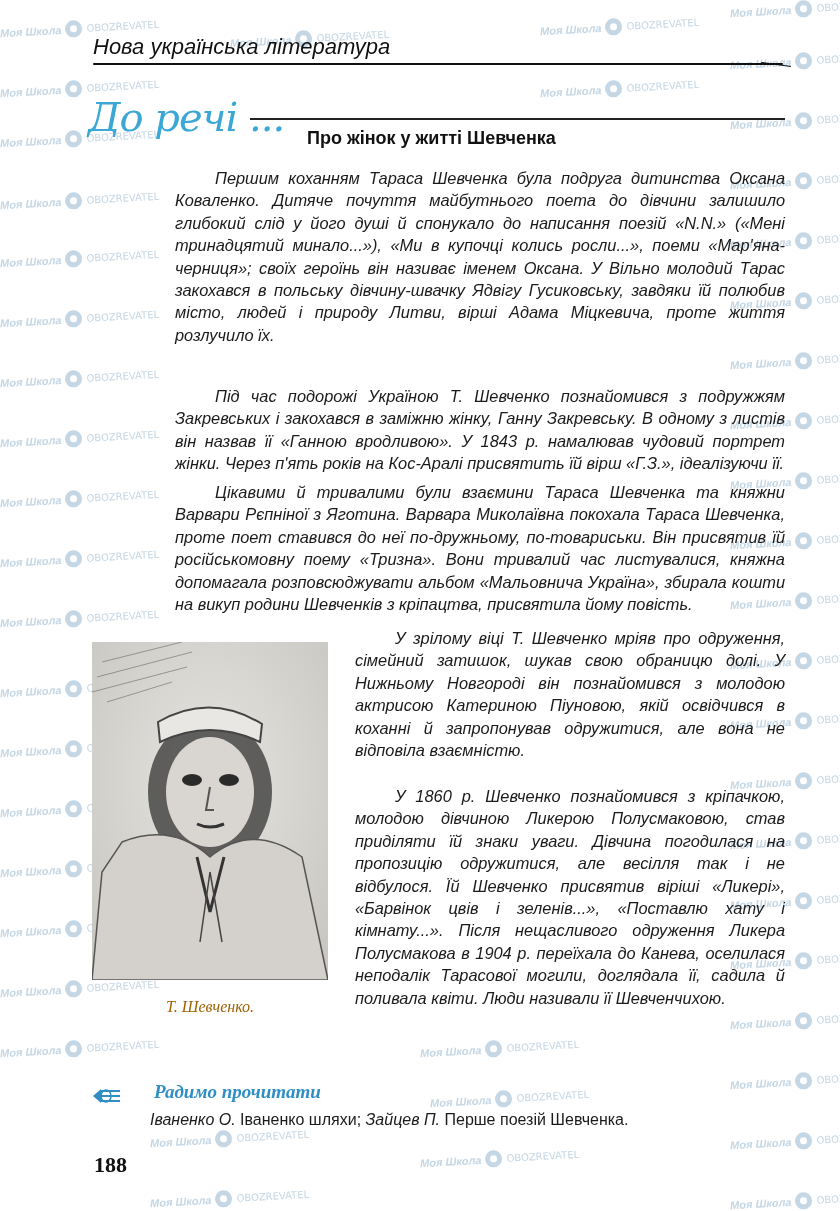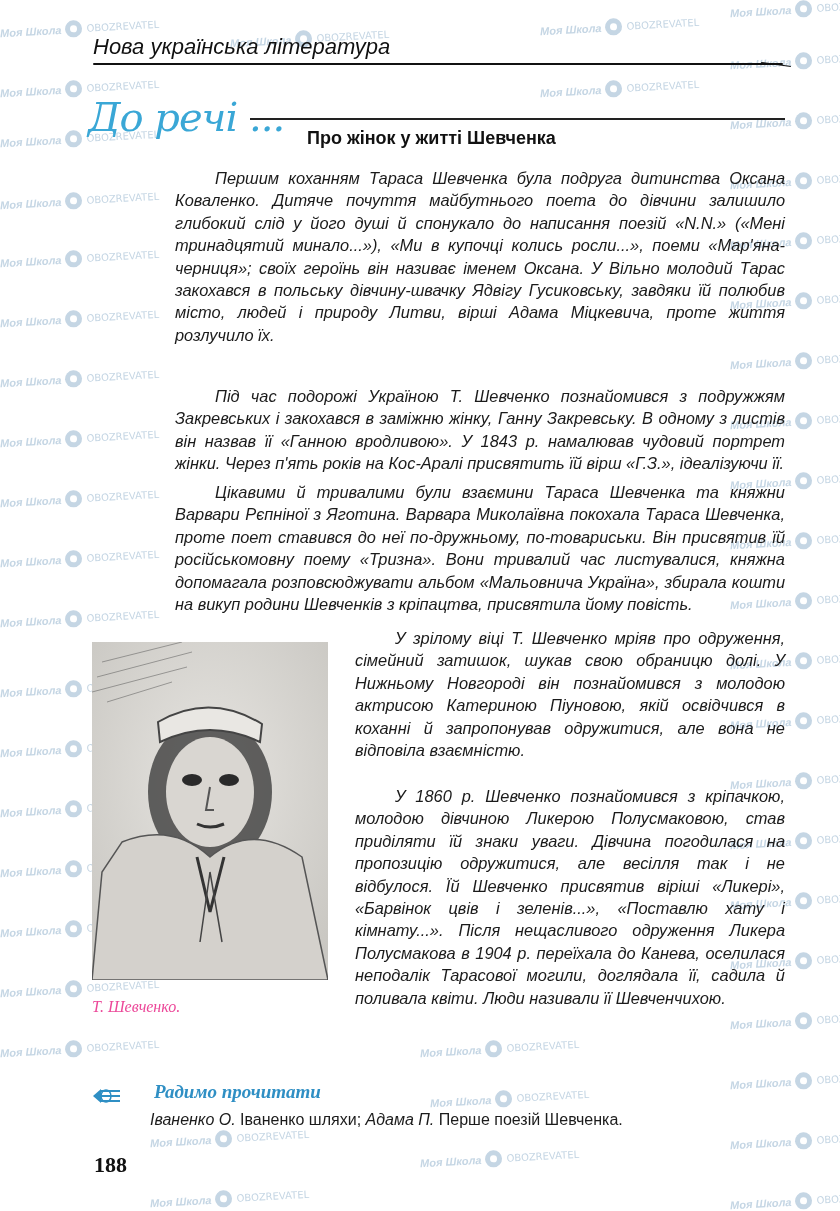--- a/index.html
+++ b/index.html
@@ -53,22 +53,22 @@
     }
     .para .ind { display: inline-block; width: 40px; }
     .p-wide { left: 175px; width: 610px; }
     .p-narrow { left: 355px; width: 430px; }
 
     .portrait {
       position: absolute; left: 92px; top: 642px; width: 236px; height: 338px;
       background: #d8d6d2; overflow: hidden;
     }
     .caption {
-      position: absolute; left: 92px; top: 996px; width: 236px; text-align: left;
-      font-family: "Liberation Serif", serif; font-style: italic; font-size: 16px; line-height: 22px; color: #ec4899;
+      position: absolute; left: 92px; top: 996px; width: 236px; text-align: center;
+      font-family: "Liberation Serif", serif; font-style: italic; font-size: 16px; line-height: 22px; color: #a16207;
     }
     .read-icon { position: absolute; left: 91px; top: 1086px; width: 30px; height: 20px; }
     .read-title {
       position: absolute; left: 154px; top: 1081px;
       font-family: "Liberation Serif", serif; font-style: italic; font-weight: bold; font-size: 19px; color: #2f8fc4;
     }
     .read-body {
       position: absolute; left: 150px; top: 1111px; font-size: 16px; color: #1b1b1b;
     }
     .read-body i { }
@@ -366,17 +366,17 @@
   <path d="M2 10 L10 3 L10 17 Z" fill="#2f8fc4"></path>
   <rect x="9" y="4" width="20" height="2" fill="#2f8fc4"></rect>
   <rect x="9" y="9" width="20" height="2" fill="#2f8fc4"></rect>
   <rect x="9" y="14" width="20" height="2" fill="#2f8fc4"></rect>
   <ellipse cx="15" cy="10" rx="5" ry="6" fill="none" stroke="#2f8fc4" stroke-width="1.5"></ellipse>
 </svg>
 <div class="read-title">Радимо прочитати</div>
 <div class="read-body">
   <i>Іваненко О.</i>
   <span>Іваненко шляхи;</span>
-  <i>Адама П.</i>
+  <i>Зайцев П.</i>
   <span>Перше поезій Шевченка.</span>
 </div>
 
 <div class="page-number">188</div>
 
 </body></html>

